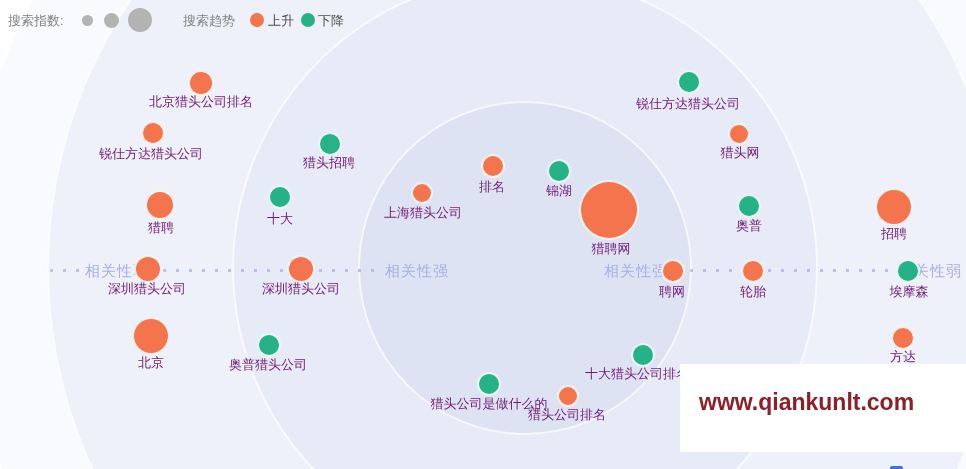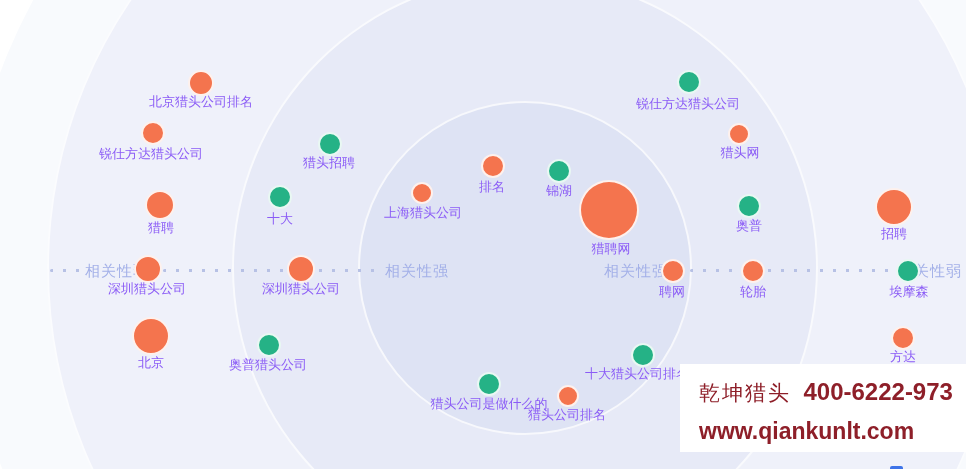--- a/index.html
+++ b/index.html
@@ -31,21 +31,21 @@
     position:absolute;z-index:5;font-size:15px;color:#a3b0e8;white-space:nowrap;
     transform:translate(-50%,-50%);letter-spacing:1px;
   }
   
   .bubble{
     position:absolute;border-radius:50%;z-index:6;
     transform:translate(-50%,-50%);
     border:2px solid rgba(255,255,255,.9);box-sizing:content-box;
   }
   .node-label{
-    position:absolute;z-index:7;font-size:13px;color:#8b5cf6;white-space:nowrap;
+    position:absolute;z-index:7;font-size:13px;color:#701a75;white-space:nowrap;
     transform:translate(-50%,-50%);
   }
   
   .legend{position:absolute;left:0;top:0;width:100%;height:38px;z-index:8;}
   .legend-text{position:absolute;top:12px;font-size:13px;color:#808080;white-space:nowrap;}
   .legend-trend-text{position:absolute;top:12px;font-size:13px;color:#4d4d4d;white-space:nowrap;}
   .gray-dot{position:absolute;border-radius:50%;background:#b3b3b3;}
   .trend-dot{position:absolute;border-radius:50%;width:14px;height:14px;top:13px;}
   
   .watermark{
@@ -125,24 +125,31 @@
       <div class="bubble" style="left: 903px; top: 338px; width: 20px; height: 20px; background: rgb(244, 116, 78);"></div>
       <div class="node-label" style="left: 903px; top: 357px;">方达</div>
       <div class="bubble" style="left: 643px; top: 355px; width: 20px; height: 20px; background: rgb(37, 178, 134);"></div>
       <div class="node-label" style="left: 637px; top: 374px;">十大猎头公司排名</div>
       <div class="bubble" style="left: 489px; top: 384px; width: 20px; height: 20px; background: rgb(37, 178, 134);"></div>
       <div class="node-label" style="left: 489px; top: 404px;">猎头公司是做什么的</div>
       <div class="bubble" style="left: 568px; top: 396px; width: 18px; height: 18px; background: rgb(244, 116, 78);"></div>
       <div class="node-label" style="left: 567px; top: 415px;">猎头公司排名</div>
     </div>
 
+  <div class="legend">
+    <span class="legend-text" style="left:8px">搜索指数:</span>
+    <span class="gray-dot" style="left:82px;top:15px;width:11px;height:11px"></span>
+    <span class="gray-dot" style="left:104px;top:13px;width:15px;height:15px"></span>
+    <span class="gray-dot" style="left:128px;top:8px;width:24px;height:24px"></span>
+    <span class="legend-text" style="left:183px">搜索趋势</span>
+    <span class="trend-dot" id="up-dot" style="left: 250px; background: rgb(244, 116, 78);"></span>
+    <span class="legend-trend-text" style="left:268px">上升</span>
+    <span class="trend-dot" id="down-dot" style="left: 301px; background: rgb(37, 178, 134);"></span>
+    <span class="legend-trend-text" style="left:318px">下降</span>
+  </div>
 
   <div class="watermark">
-    <div class="wm-line1">
-      <span class="wm-name">乾坤猎头</span>
-      <span class="wm-phone">400-6222-973</span>
-    </div>
     <div class="wm-url">www.qiankunlt.com</div>
   </div>
 
   <div class="blue-chip"></div>
 
 </div>
 
 </body></html>

